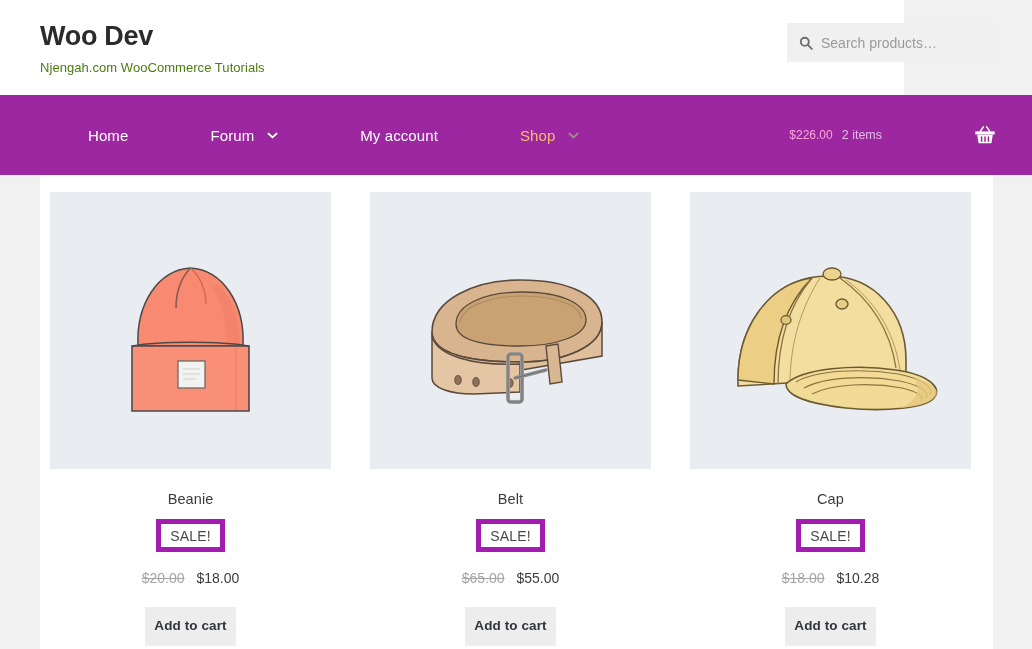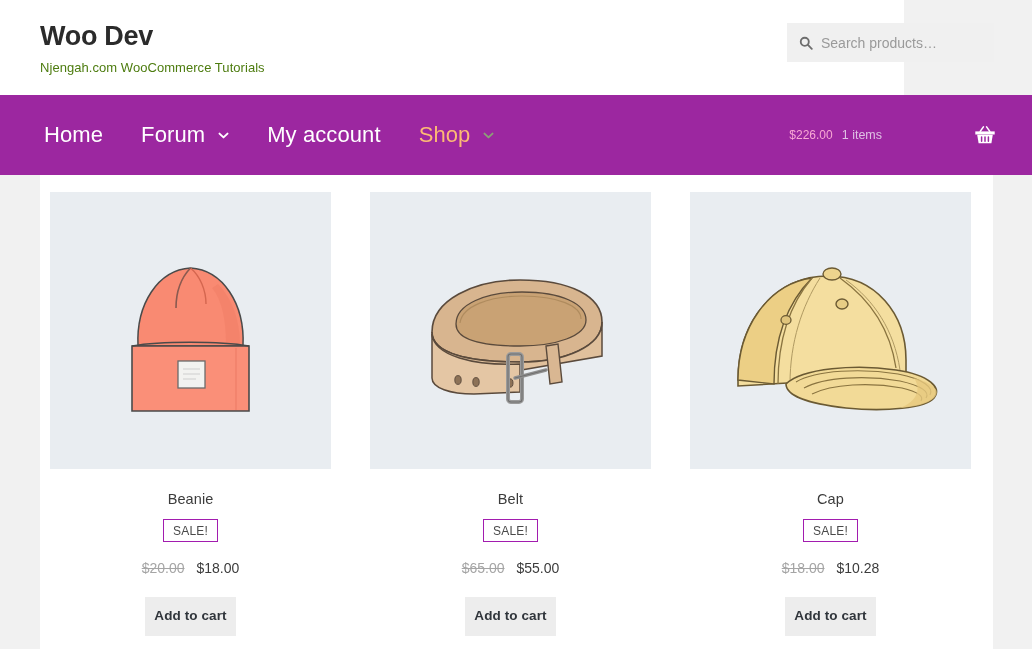--- a/index.html
+++ b/index.html
@@ -105,23 +105,24 @@
 
   .nav-item {
     display: flex;
     align-items: center;
     margin-right: 38px;
     cursor: pointer;
     white-space: nowrap;
   }
 
   .nav-label {
-    font-size: 22px;
+    font-size: 15px;
     color: #ffffff;
     letter-spacing: 0.1px;
+    margin-left: 44px;
   }
 
   .nav-item.dimmed .nav-label { color: #fdba74; }
   .nav-item.dimmed .chevron   { color: #8c9e78; }
 
   .chevron {
     display: inline-block;
     margin-left: 13px;
     width: 11px;
     height: 7px;
@@ -198,22 +199,22 @@
     margin-top: 22px;
     font-size: 14.5px;
     color: #3c3c3c;
     letter-spacing: 0.1px;
   }
 
   .sale-badge {
     display: inline-block;
     margin-top: 12px;
     padding: 5px 9px 4px;
-    border: 1px solid #a21caf;
-    font-size: 12px;
+    border: 5px solid #a21caf;
+    font-size: 14px;
     color: #4a4a4a;
     letter-spacing: 0.2px;
     line-height: 1;
   }
 
   .price-row {
     margin-top: 19px;
     font-size: 14px;
     line-height: 1;
   }
@@ -292,21 +293,21 @@
           <svg viewBox="0 0 12 8" fill="none" stroke="currentColor" stroke-width="2.2" stroke-linecap="round" stroke-linejoin="round">
             <polyline points="1.4,1.8 6,6.2 10.6,1.8"></polyline>
           </svg>
         </span>
       </li>
 
     </ul>
 
     <div class="cart-area">
       <span class="cart-amount">$226.00</span>
-      <span class="cart-count">1 items</span>
+      <span class="cart-count">2 items</span>
       <span class="cart-icon">
         <svg viewBox="0 0 22 20" fill="none" stroke="currentColor" stroke-width="1.6">
           <path d="M6.2 6.4 L9.4 1.9 M15.8 6.4 L12.6 1.9" stroke-linecap="round"></path>
           <rect x="1.3" y="6.4" width="19.4" height="3.1" fill="currentColor" stroke="none"></rect>
           <path d="M3.2 9.8 L4.6 18.3 L17.4 18.3 L18.8 9.8 Z" fill="currentColor" stroke="none"></path>
           <path d="M7.6 12 L7.6 16.2 M11 12 L11 16.2 M14.4 12 L14.4 16.2" stroke="#9c27a0" stroke-width="1.5" stroke-linecap="round"></path>
         </svg>
       </span>
     </div>
 

